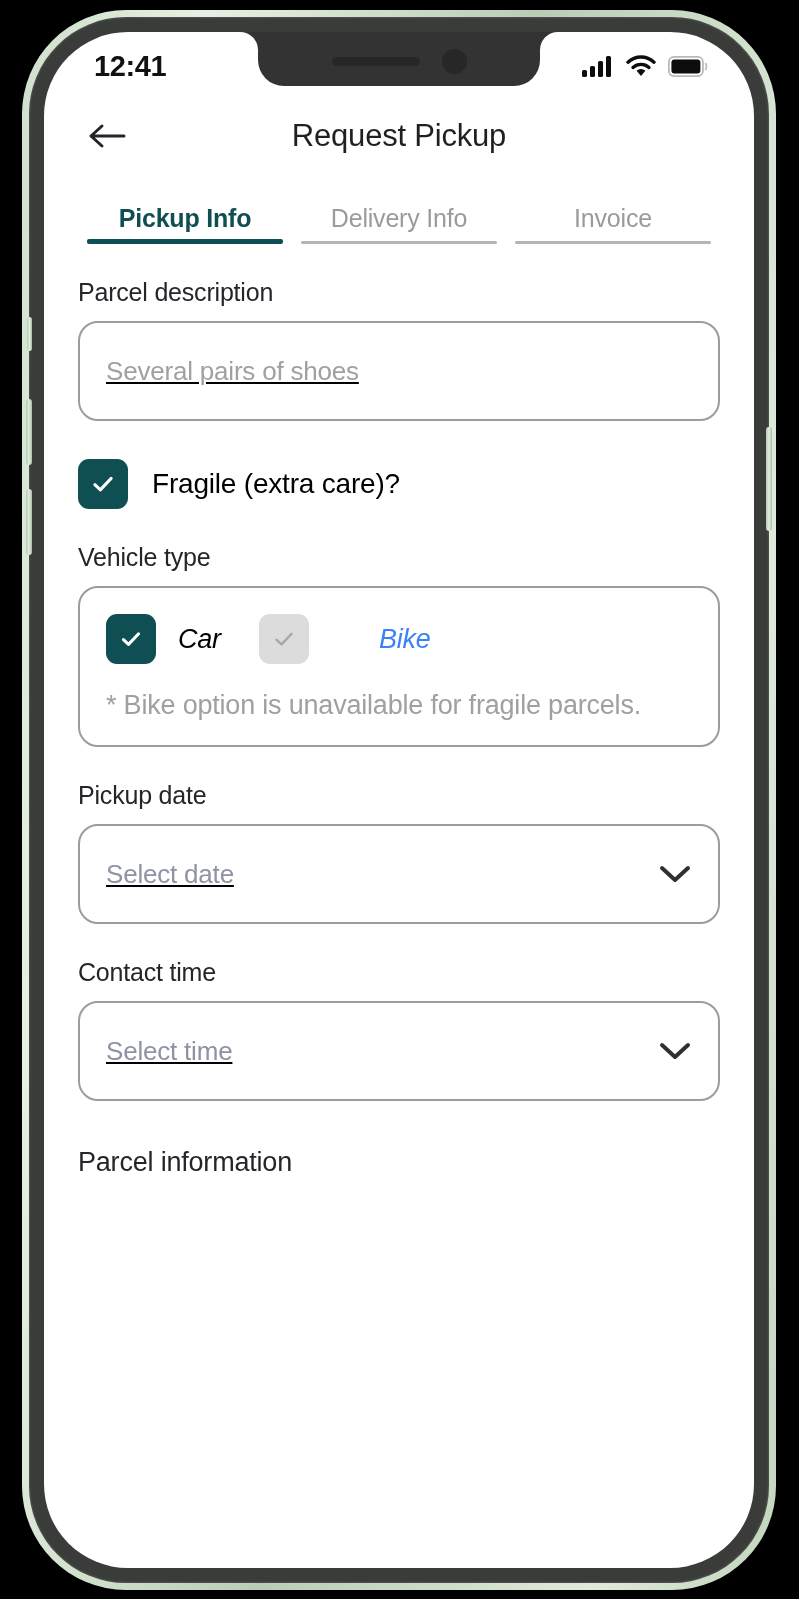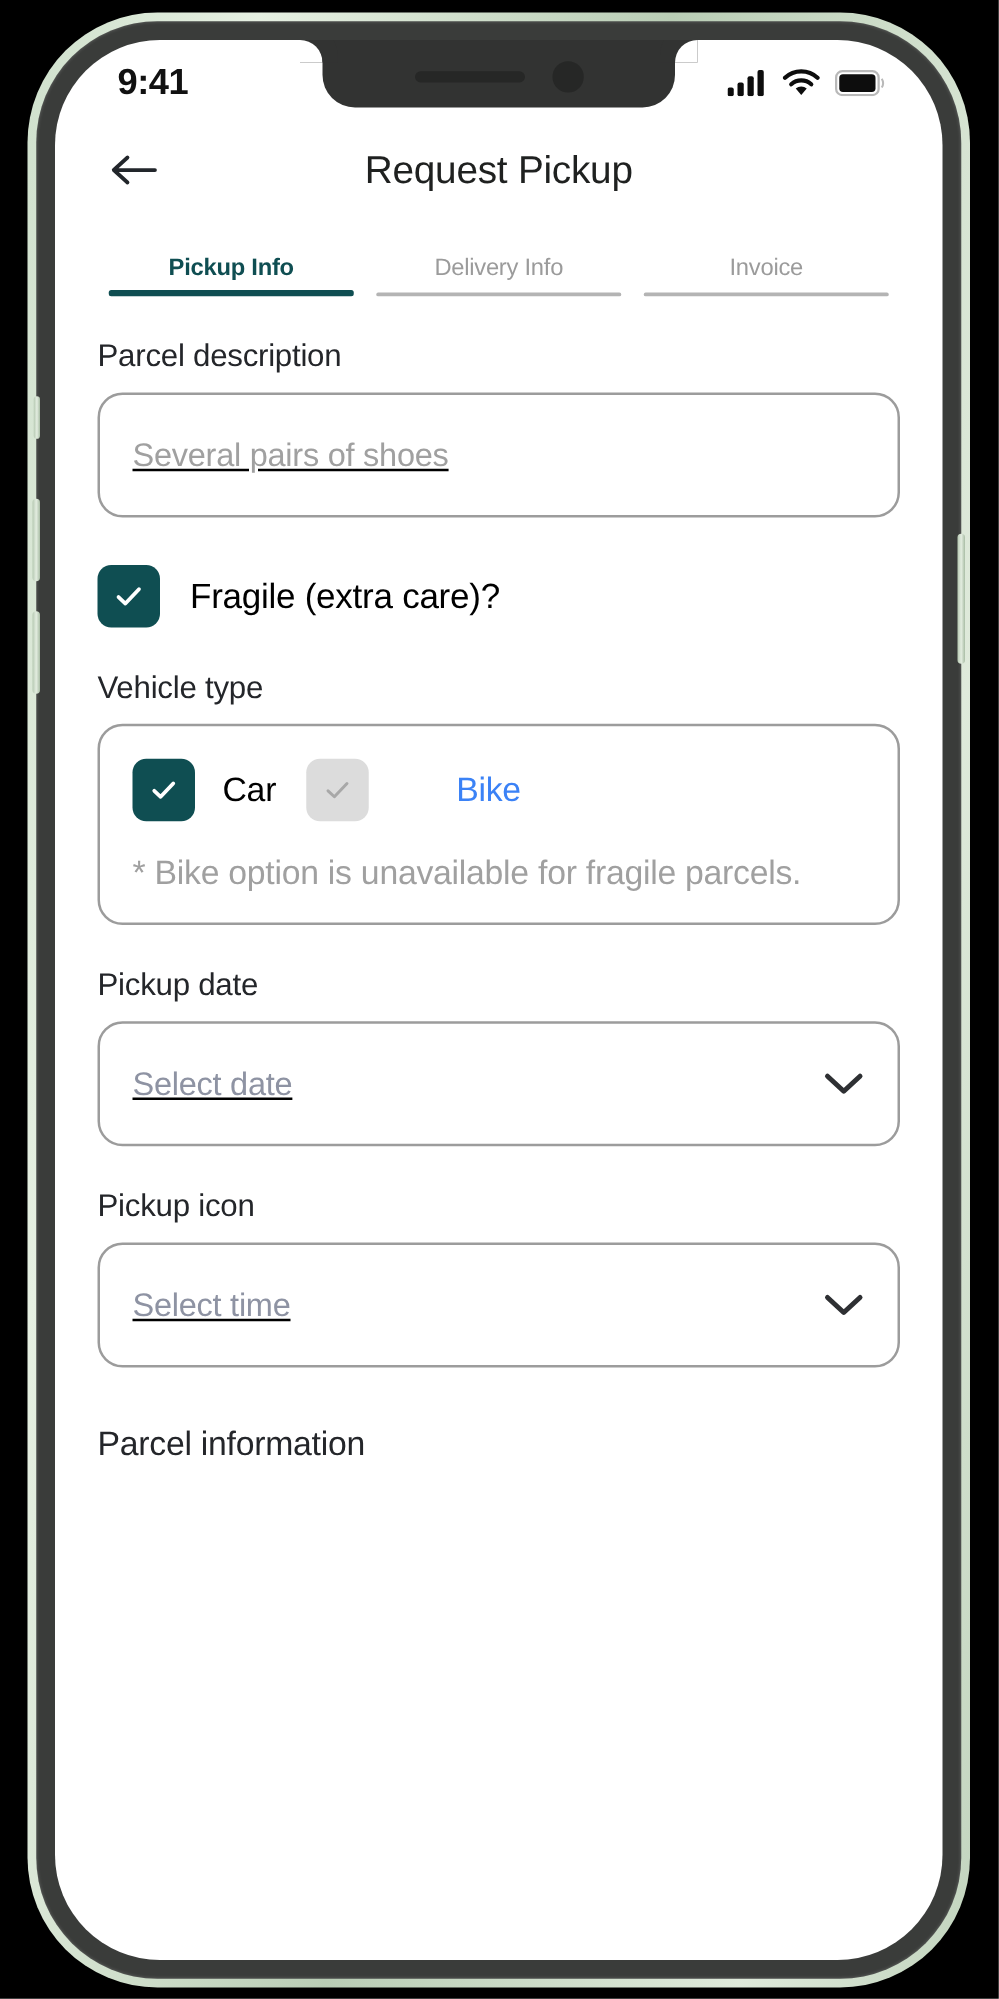--- a/index.html
+++ b/index.html
@@ -162,21 +162,21 @@
     gap: 0;
     margin-top: 22px;
   }
   .tab {
     flex: 1;
     text-align: center;
     padding-bottom: 11px;
     position: relative;
   }
   .tab-label {
-    font-size: 19px;
+    font-size: 25px;
     color: #9b9b9b;
     letter-spacing: -0.2px;
   }
   .tab.active .tab-label {
     color: #0f4e52;
     font-weight: 700;
   }
   .tab-underline {
     position: absolute;
     bottom: 0;
@@ -247,21 +247,22 @@
 
   
   .vehicle-card {
     border: 2px solid #9c9c9c;
     border-radius: 20px;
     padding: 26px 26px 24px 26px;
   }
   .vehicle-options {
     display: flex;
     align-items: center;
-    gap: 24px;
+    gap: 38px;
+    font-style: italic;
   }
   .vehicle-opt {
     display: flex;
     align-items: center;
     gap: 22px;
   }
   .vehicle-opt .check-label { font-size: 27px; }
   .vehicle-note {
     margin-top: 26px;
     font-size: 27px;
@@ -306,21 +307,21 @@
     <div class="btn-side btn-power"></div>
 
     <div class="phone-screen">
 
       <div class="notch">
         <div class="speaker"></div>
         <div class="camera"></div>
       </div>
 
       <div class="status-bar">
-        <div class="status-time">9:41</div>
+        <div class="status-time">12:41</div>
         <div class="status-icons">
           <svg width="32" height="22" viewBox="0 0 32 22">
             <rect x="0" y="15" width="5" height="7" rx="1.6" fill="#0d0d0d"></rect>
             <rect x="8" y="11" width="5" height="11" rx="1.6" fill="#0d0d0d"></rect>
             <rect x="16" y="6" width="5" height="16" rx="1.6" fill="#0d0d0d"></rect>
             <rect x="24" y="1" width="5" height="21" rx="1.6" fill="#0d0d0d"></rect>
           </svg>
           <svg width="30" height="22" viewBox="0 0 30 22">
             <path d="M2 7.2 A19 19 0 0 1 28 7.2" stroke="#0d0d0d" stroke-width="3.4" fill="none" stroke-linecap="round"></path>
             <path d="M7 12.4 A12 12 0 0 1 23 12.4" stroke="#0d0d0d" stroke-width="3.4" fill="none" stroke-linecap="round"></path>
@@ -405,21 +406,21 @@
           <div class="field-label">Pickup date</div>
           <div class="input-box select-box">
             <span class="input-placeholder">Select date</span>
             <svg width="34" height="22" viewBox="0 0 34 22">
               <path d="M4 5 L17 17 L30 5" stroke="#2e3033" stroke-width="4" fill="none" stroke-linecap="round" stroke-linejoin="round"></path>
             </svg>
           </div>
         </div>
 
         <div class="field">
-          <div class="field-label">Pickup icon</div>
+          <div class="field-label">Contact time</div>
           <div class="input-box select-box">
             <span class="input-placeholder">Select time</span>
             <svg width="34" height="22" viewBox="0 0 34 22">
               <path d="M4 5 L17 17 L30 5" stroke="#2e3033" stroke-width="4" fill="none" stroke-linecap="round" stroke-linejoin="round"></path>
             </svg>
           </div>
         </div>
 
 
         <div class="section-heading">Parcel information</div>

